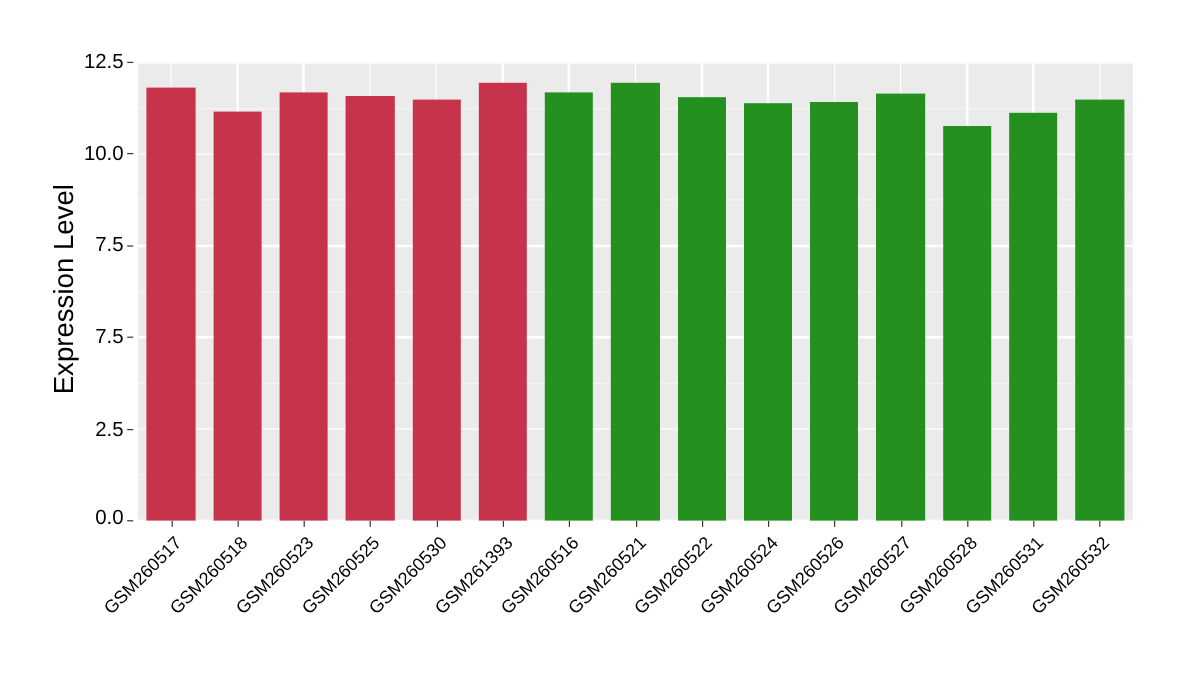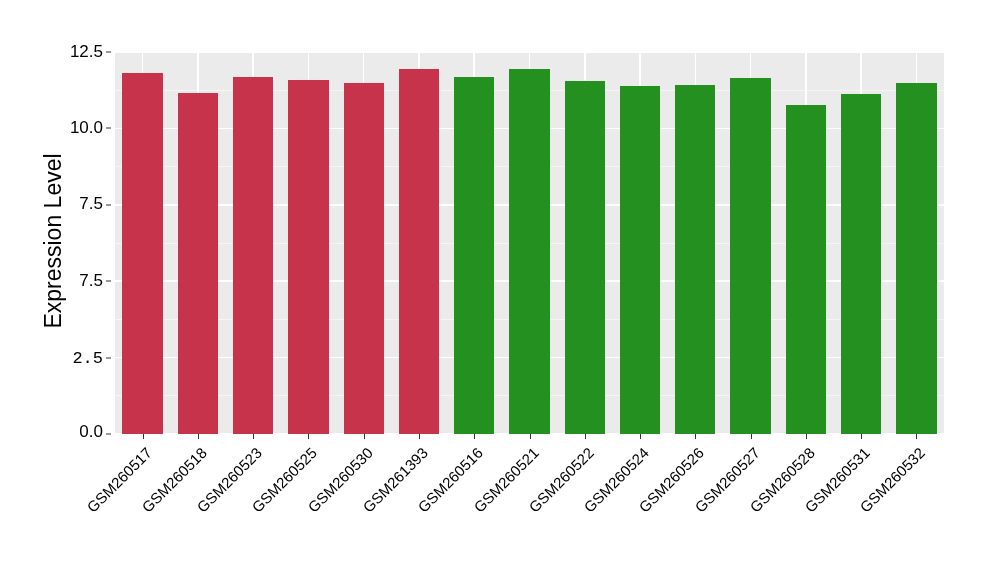--- a/index.html
+++ b/index.html
@@ -131,21 +131,21 @@
 
 <div id="chart-root">
 
   <div class="y-axis-title-wrap">
     <div class="y-axis-title-inner">Expression Level</div>
   </div>
 
   <div class="y-ticks" id="y-ticks">
       <div class="y-tick" style="top: 432px;">0.0</div>
       <div class="y-tick-mark" style="top: 434px;"></div>
-      <div class="y-tick" style="top: 357.6px; font-family: Liberation Mono, monospace;">2.5</div>
+      <div class="y-tick" style="top: 357.6px;">2.5</div>
       <div class="y-tick-mark" style="top: 357.6px;"></div>
       <div class="y-tick" style="top: 281.2px;">7.5</div>
       <div class="y-tick-mark" style="top: 281.2px;"></div>
       <div class="y-tick" style="top: 204px;">7.5</div>
       <div class="y-tick-mark" style="top: 204.8px;"></div>
       <div class="y-tick" style="top: 128.4px;">10.0</div>
       <div class="y-tick-mark" style="top: 128.4px;"></div>
       <div class="y-tick" style="top: 52px;">12.5</div>
       <div class="y-tick-mark" style="top: 52px;"></div>
     </div>

